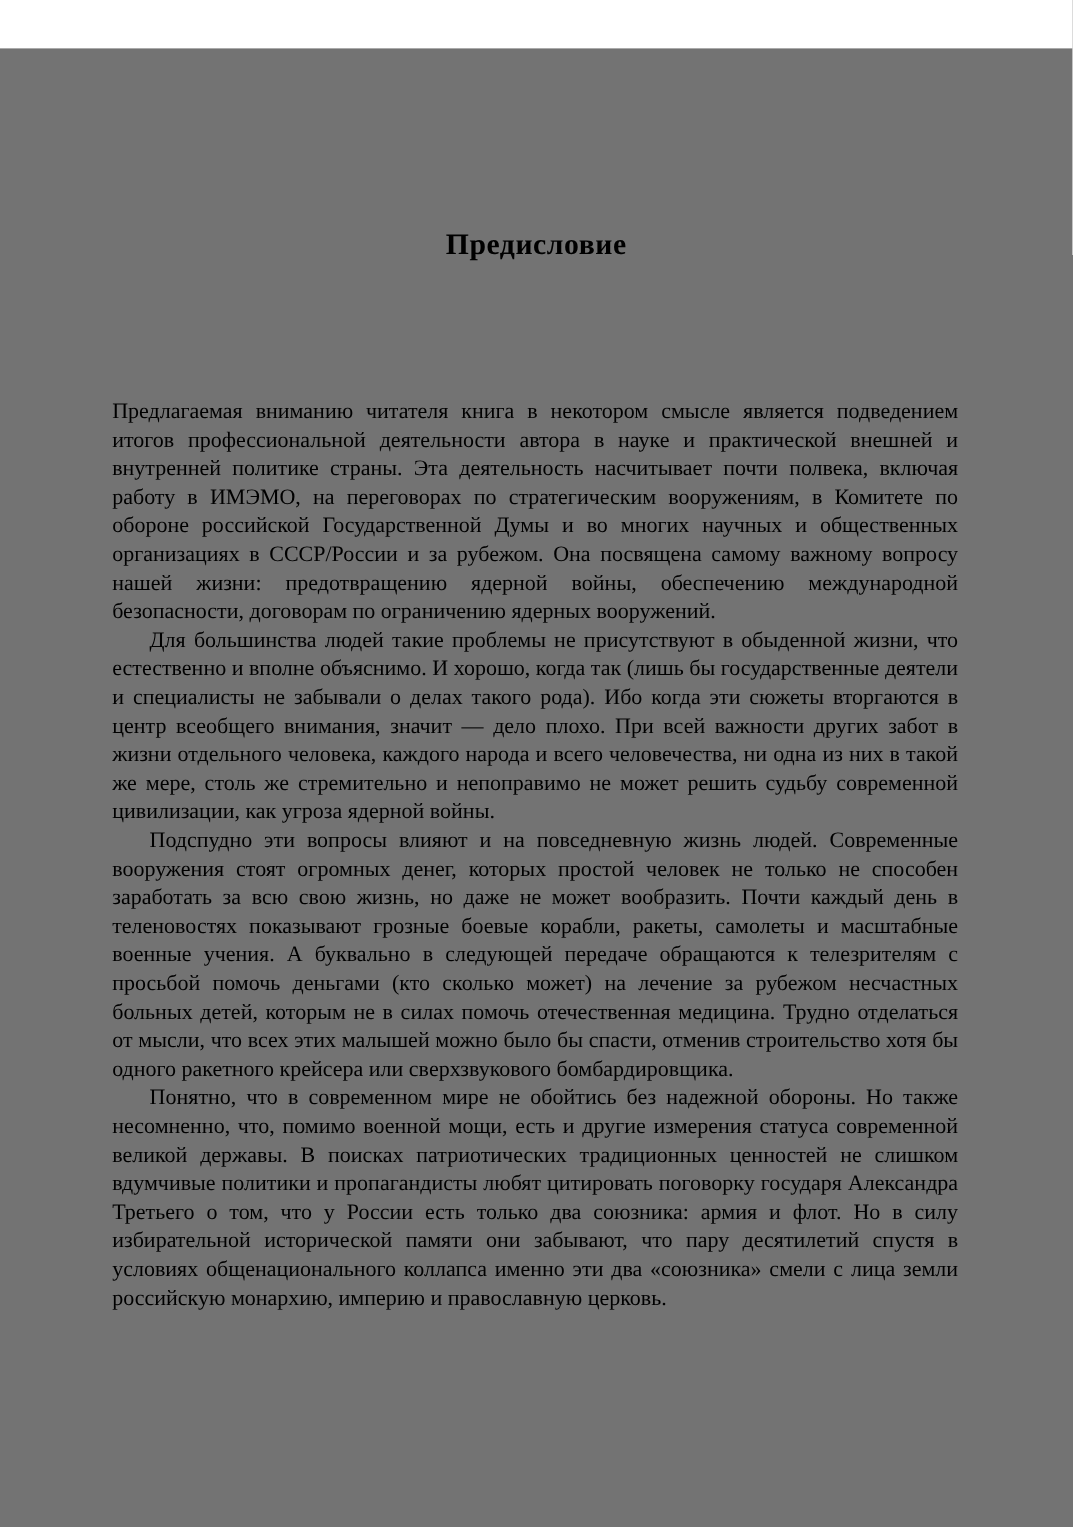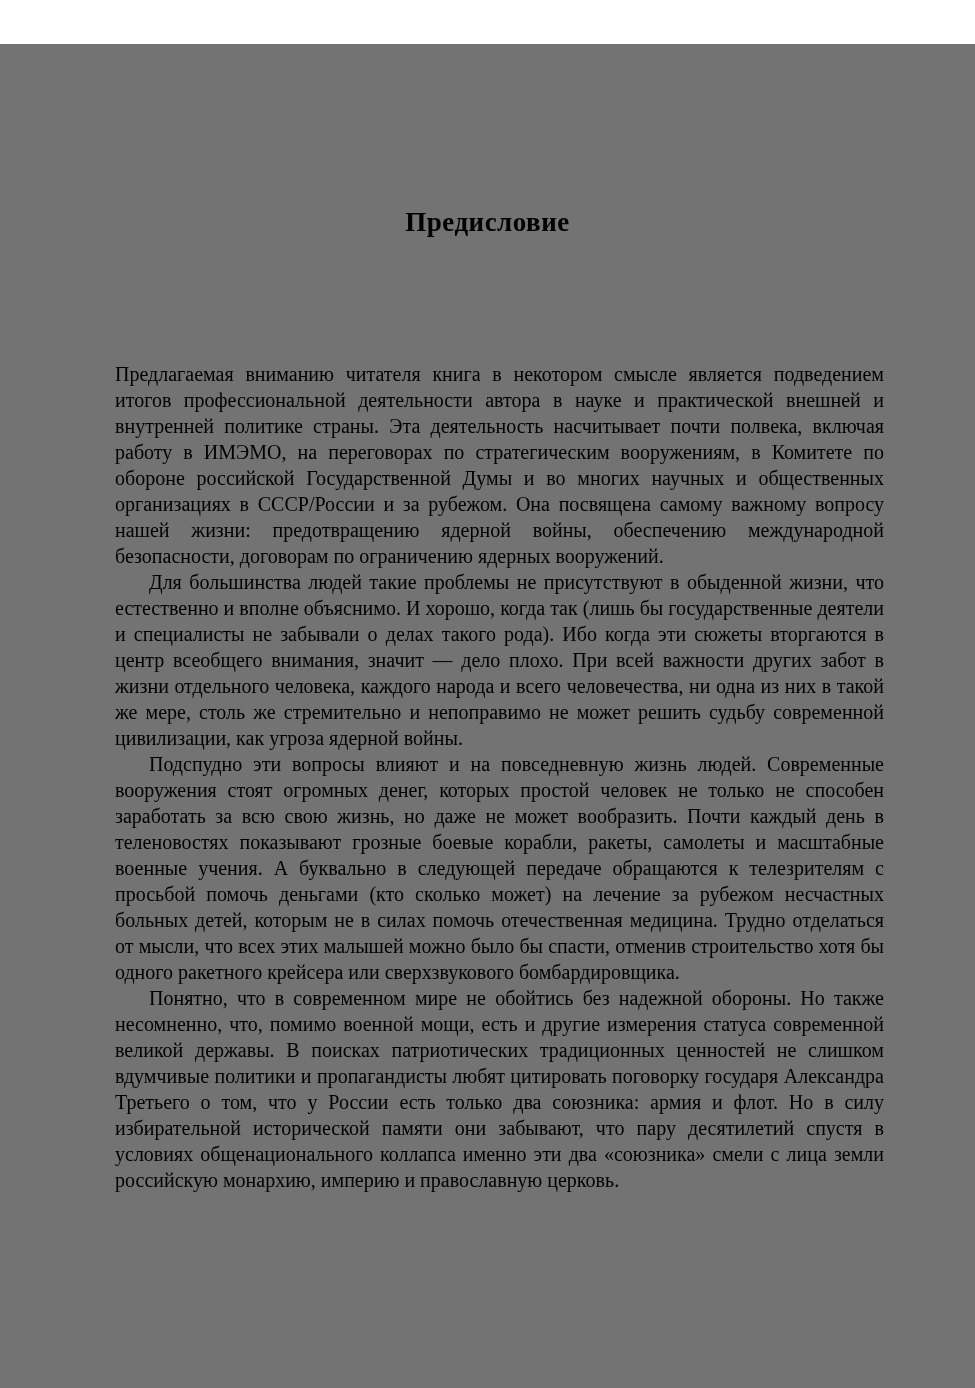--- a/index.html
+++ b/index.html
@@ -25,21 +25,21 @@
     margin: 0;
     text-align: center;
     font-size: 27px;
     font-weight: bold;
     letter-spacing: 0.5px;
     font-family: "Liberation Serif", serif;
   }
   .body-block {
     position: absolute;
     top: 317px;
-    left: 115px;
+    left: 102px;
     width: 769px;
   }
   .para {
     margin: 0;
     font-size: 20px;
     line-height: 26px;
     text-align: justify;
     text-indent: 34px;
   }
   .para.no-indent {

